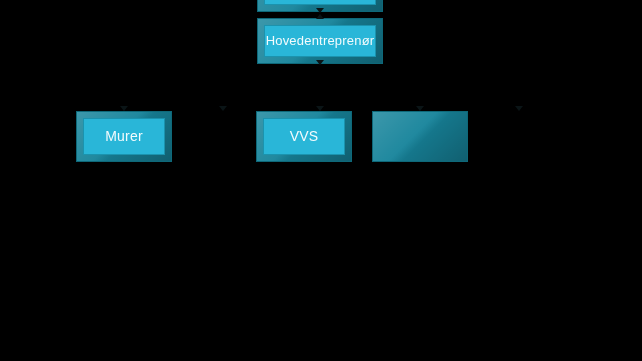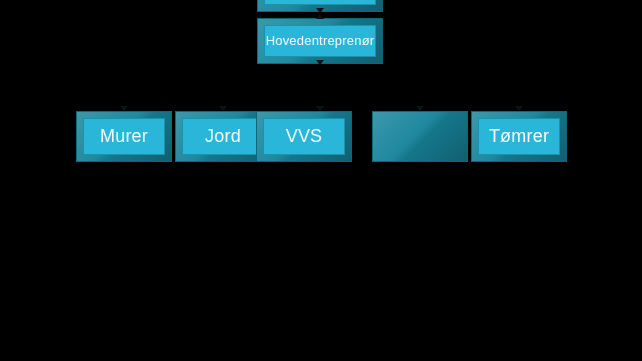--- a/index.html
+++ b/index.html
@@ -95,21 +95,21 @@
     width: 126px;
     height: 46px;
   }
 
   
   .child {
     top: 111px;
     width: 96px;
     height: 51px;
   }
-  .child .label { font-size: 18px; }
+  .child .label { font-size: 14px; }
 </style>
 </head>
 <body>
 
 <div id="canvas">
 
   <div class="connector conn-v" style="left:319px; top:10px; height:10px;"></div>
 
   <div class="connector conn-v" style="left:319px; top:63px; height:24px;"></div>
 
@@ -145,38 +145,26 @@
     </div>
   </div>
 
   <div class="node child" style="left:76px;">
     <div class="bevel"></div>
     <div class="inner">
       <span class="label">Murer</span>
     </div>
   </div>
 
-  <div class="node child" style="left:175px;">
-    <div class="bevel"></div>
-    <div class="inner">
-      <span class="label">Jord</span>
-    </div>
-  </div>
 
   <div class="node child" style="left:256px;">
     <div class="bevel"></div>
     <div class="inner">
       <span class="label">VVS</span>
     </div>
   </div>
 
   <div class="node child" style="left:372px;">
     <div class="bevel"></div>
   </div>
 
-  <div class="node child" style="left:471px;">
-    <div class="bevel"></div>
-    <div class="inner">
-      <span class="label">Tømrer</span>
-    </div>
-  </div>
 
 </div>
 
 </body></html>

